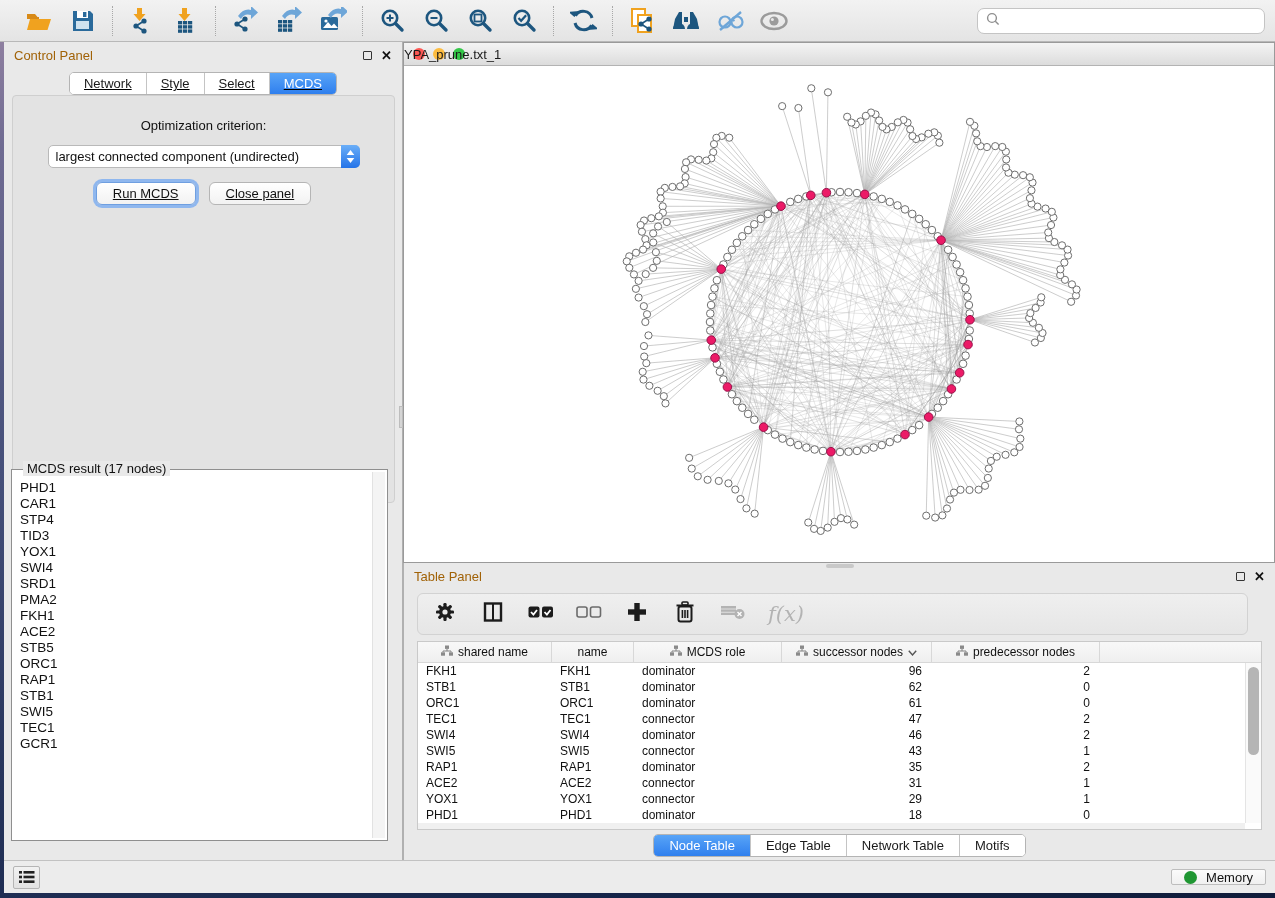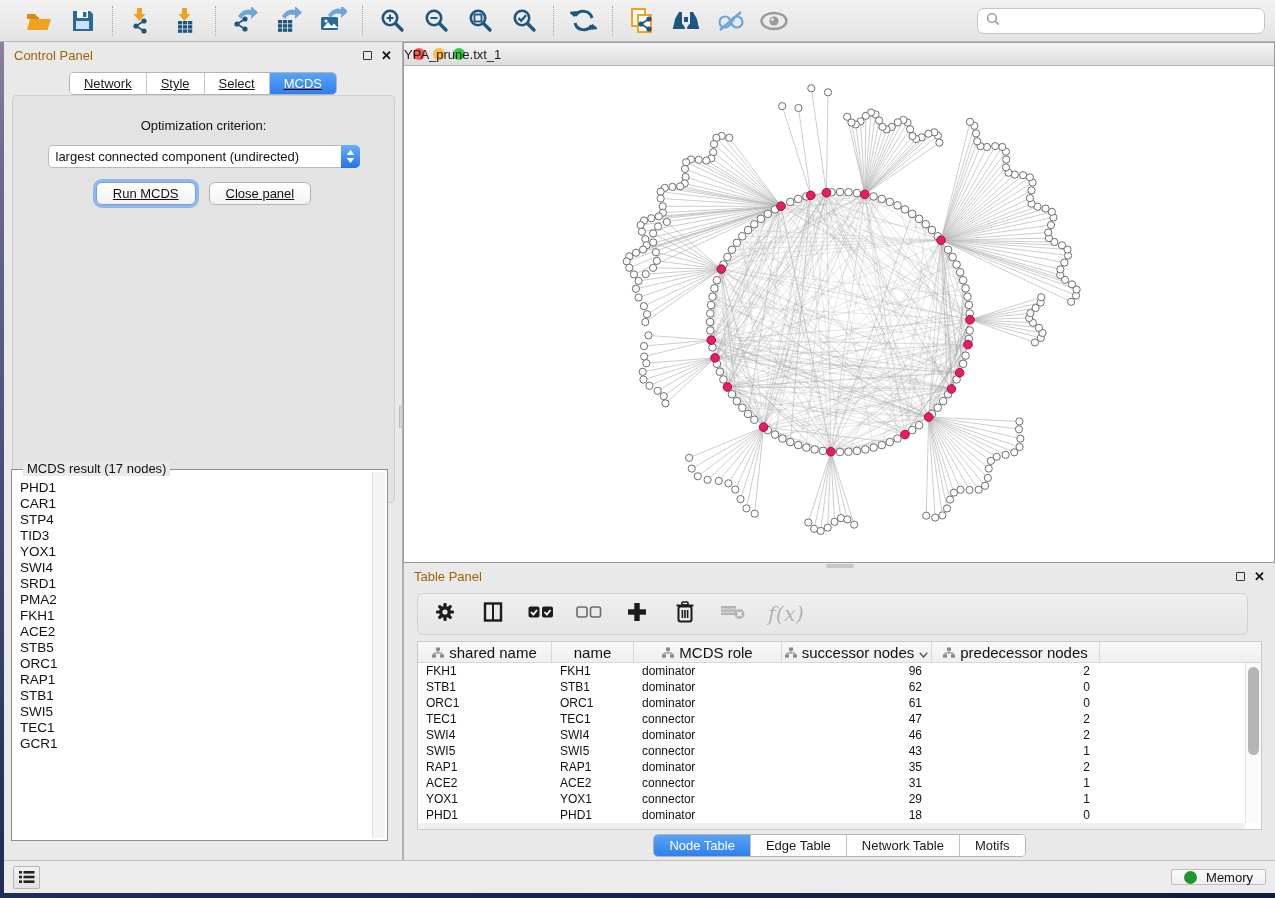--- a/index.html
+++ b/index.html
@@ -72,21 +72,21 @@
     border-radius:2px; background:#c9c9c9; cursor:row-resize; }
   .tp-toolbar { position:absolute; left:13px; right:27px; top:30px; height:42px;
     background:linear-gradient(#efefef,#e6e6e6); border:1px solid #d2d2d2; border-radius:6px;
     display:flex; align-items:center; gap:22px; padding:0 14px; }
   .tp-btn { width:26px; height:26px; display:flex; align-items:center; justify-content:center; cursor:pointer; }
   .tp-btn.disabled { cursor:default; }
   .fx-label { font-size:21px; font-style:italic; font-family:"DejaVu Serif", serif; color:#b3b3b3; }
 
   .data-table { position:absolute; left:13px; right:13px; top:78px; height:189px; background:#fff; border:1px solid #c9c9c9; }
   .dt-header { display:flex; height:21px; background:linear-gradient(#f8f8f8,#efefef); border-bottom:1px solid #d8d8d8; }
-  .dt-hcell { display:flex; align-items:center; justify-content:center; gap:5px; font-size:15px; color:#111;
+  .dt-hcell { display:flex; align-items:center; justify-content:center; gap:5px; font-size:12px; color:#111;
     border-right:1px solid #d8d8d8; overflow:hidden; cursor:pointer; }
   .dt-hcell svg { flex:none; }
   .dt-body { position:absolute; left:0; right:16px; top:21px; bottom:6px; overflow:hidden; }
   .dt-row { display:flex; height:16px; cursor:default; }
   .dt-cell { font-size:12px; color:#111; line-height:16px; padding:0 10px 0 8px; white-space:nowrap; overflow:hidden; }
   .dt-cell.num { text-align:right; }
   .dt-vscroll { position:absolute; top:21px; bottom:6px; right:0; width:16px; background:#fafafa; border-left:1px solid #e4e4e4; }
   .dt-vthumb { position:absolute; left:2px; right:2px; top:4px; height:88px; background:#b5b5b5; border-radius:6px; }
   .dt-hscroll { position:absolute; left:0; right:16px; bottom:0; height:6px; background:#f0f0f0; }
 

